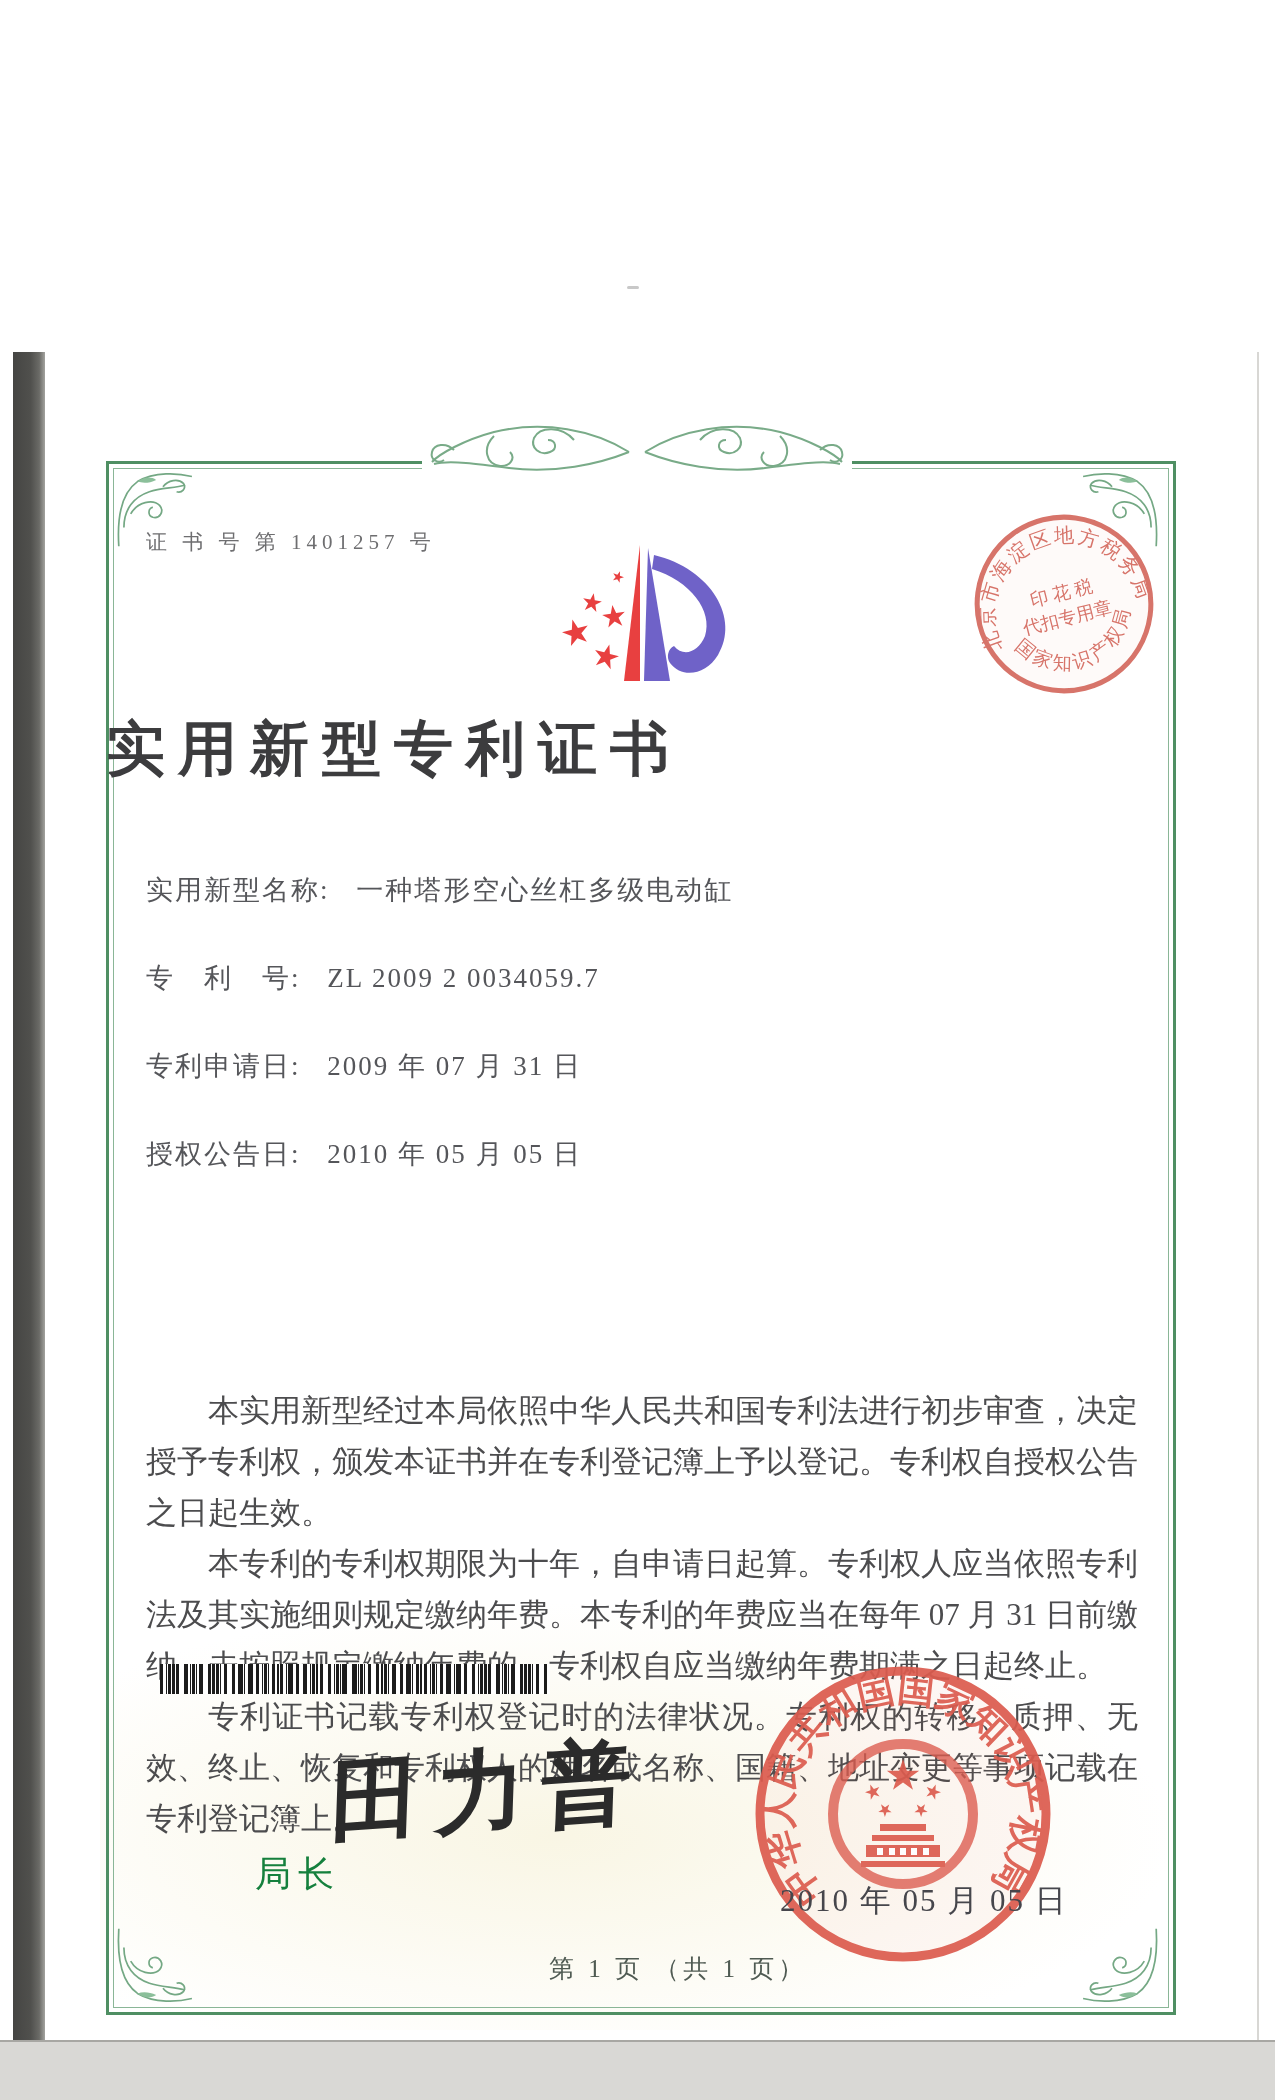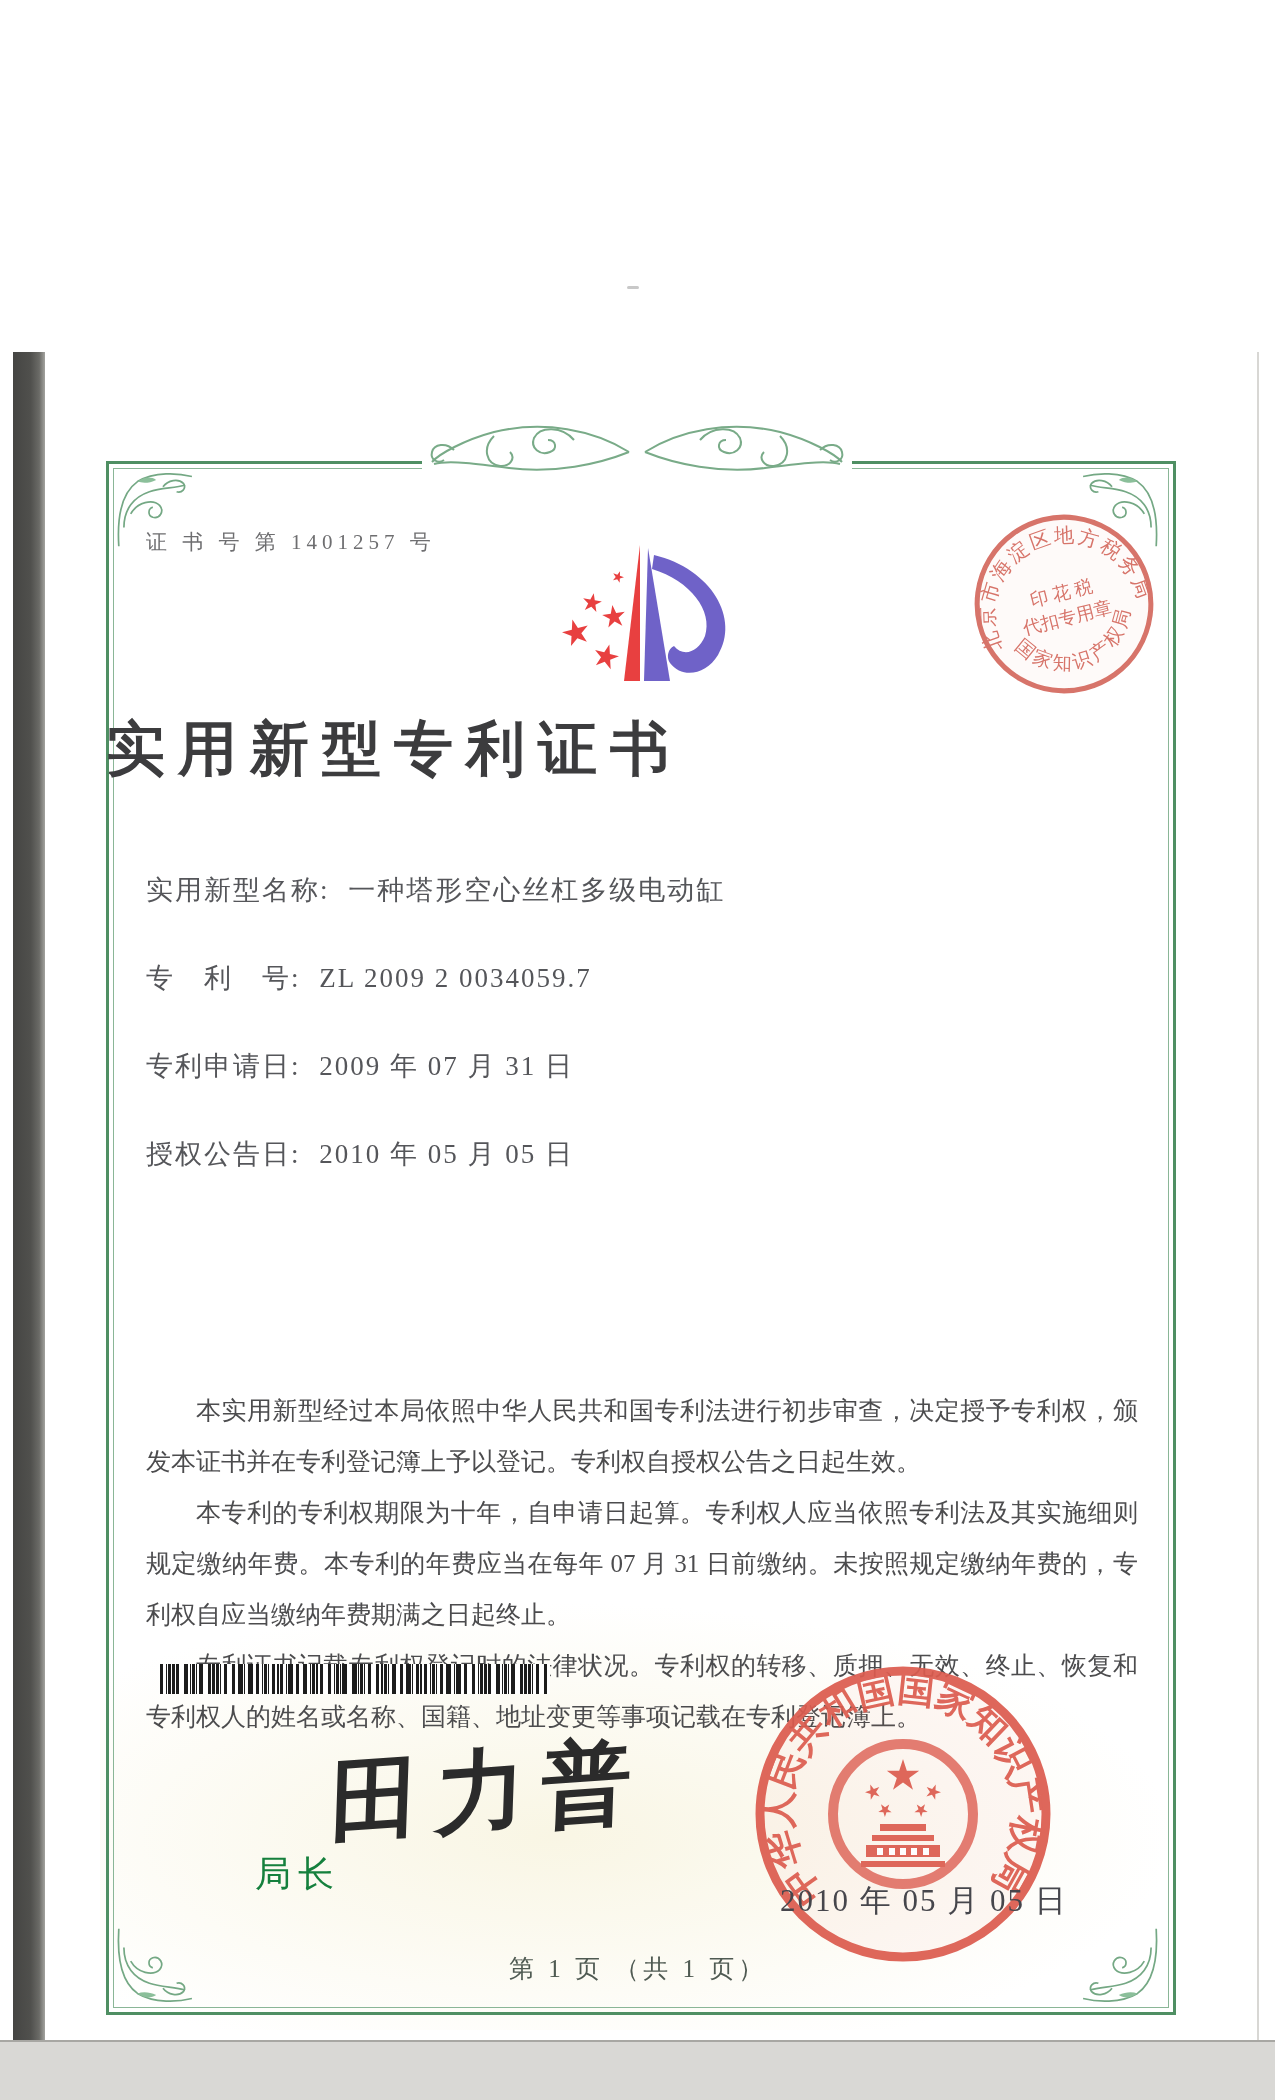--- a/index.html
+++ b/index.html
@@ -34,41 +34,41 @@
 
   .logo{left:528px;top:515px;width:235px;height:180px;}
 
   .tax-stamp{left:963px;top:503px;width:202px;height:202px;transform:rotate(-14deg);opacity:.92;}
 
   .title{left:106px;top:710px;width:1064px;text-align:left;
     font-size:59px;font-weight:600;letter-spacing:13px;color:#3c3c3e;}
 
   .fields{left:146px;top:872px;width:980px;}
   .field-row{height:88px;font-size:27px;color:#55565a;letter-spacing:2px;}
-  .field-row .lab{margin-right:10px;text-align:right;}
-
-  .body-text{left:146px;top:1385px;width:992px;font-size:25px;line-height:51px;
+  .field-row .lab{margin-right:18px;text-align:right;}
+
+  .body-text{left:146px;top:1385px;width:992px;font-size:31px;line-height:51px;
     color:#4c4c4e;text-align:justify;}
   .body-text p{margin:0;text-indent:2em;}
 
   .barcode{left:160px;top:1664px;width:390px;height:30px;background-color:#ffffff;
     background-image:
       repeating-linear-gradient(90deg,#1c1c1c 0 3px,rgba(0,0,0,0) 3px 8px),
       repeating-linear-gradient(90deg,#1c1c1c 0 2px,rgba(0,0,0,0) 2px 13px),
       repeating-linear-gradient(90deg,#1c1c1c 0 1px,rgba(0,0,0,0) 1px 6px);}
 
   .director-label{left:255px;top:1850px;font-size:36px;letter-spacing:7px;color:#15803d;}
   .signature{left:330px;top:1742px;font-size:90px;font-weight:bold;color:#2b2b2b;
     letter-spacing:16px;transform:rotate(-4deg) skewX(-6deg);transform-origin:left center;}
 
   .seal{left:753px;top:1664px;width:300px;height:300px;opacity:.93;}
   .seal-date{left:780px;top:1880px;font-size:31px;letter-spacing:2px;color:#46464c;z-index:6;font-weight:500;}
 
   .footer{left:106px;top:1952px;width:1064px;text-align:center;
-    font-size:25px;letter-spacing:4px;color:#4f5a52;}
+    font-size:25px;letter-spacing:4px;color:#4f5a52;padding-left:40px;}
 
   svg{display:block;}
 </style>
 </head>
 <body>
 
 <svg width="0" height="0" style="position:absolute">
   <defs>
     <path id="st" d="M0,-1 L0.225,-0.309 L0.951,-0.309 L0.363,0.118 L0.588,0.809 L0,0.382 L-0.588,0.809 L-0.363,0.118 L-0.951,-0.309 L-0.225,-0.309 Z"></path>
     <g id="cornerF" fill="none" stroke="#74a884" stroke-width="2">

